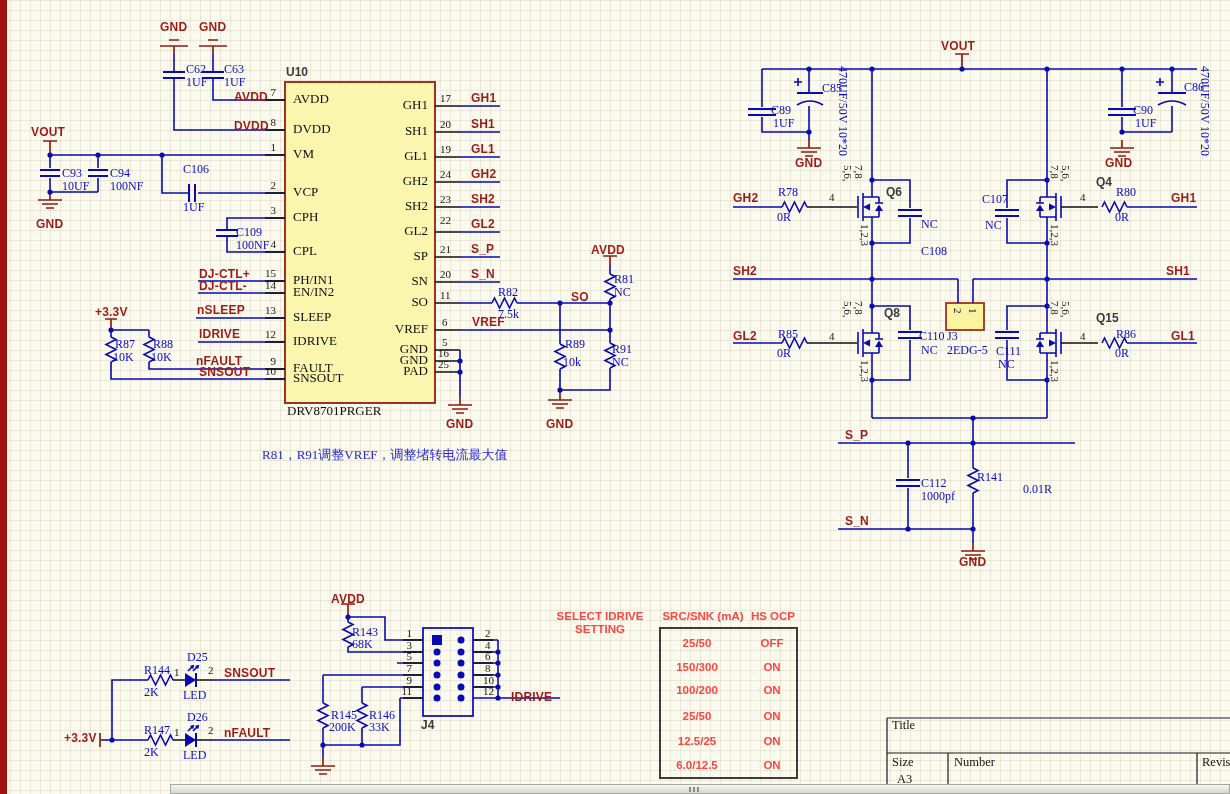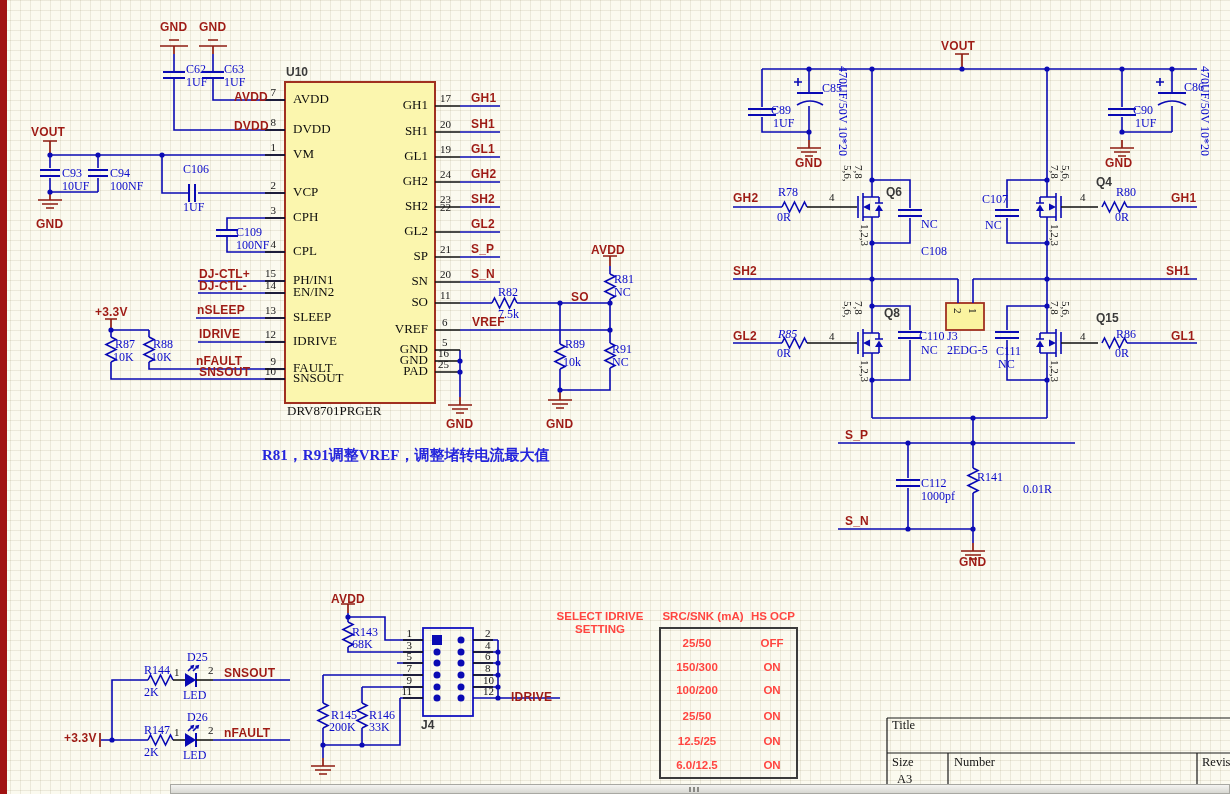--- a/index.html
+++ b/index.html
@@ -10,21 +10,21 @@
   #wires{position:absolute;left:0;top:0}
   #labels{position:absolute;left:0;top:0;width:1230px;height:794px}
   .lbl{position:absolute;white-space:pre;line-height:1.05}
   .d{color:#0A0ACA;font-size:12px;font-family:"Liberation Serif",serif}
   .n{color:#9E1B15;font-size:12px;font-weight:700;font-family:"Liberation Sans",sans-serif;letter-spacing:.2px}
   .m{color:#151515;font-size:11px;font-family:"Liberation Serif",serif}
   .p{color:#0d0d0d;font-size:13px;font-family:"Liberation Serif",serif}
   .r{color:#3A3A3A;font-size:12px;font-weight:700;font-family:"Liberation Sans",sans-serif}
   .t{color:#FF4540;font-size:11.5px;font-weight:700;font-family:"Liberation Sans",sans-serif;text-align:center}
   .tb{color:#141414;font-size:12.5px;font-family:"Liberation Serif",serif}
-  .note{color:#2525DC;font-size:15px;font-weight:700;font-family:"Liberation Serif",serif}
+  .note{color:#2525DC;font-size:13px;font-weight:400;font-family:"Liberation Serif",serif}
   .v90{transform:rotate(90deg);transform-origin:0 0}
   .rt{text-align:right}
   .w{stroke:#0A0AB4;stroke-width:1.6;fill:none}
   .w2{stroke:#0A0AB4;stroke-width:2;fill:none}
   .bk{stroke:#101010;stroke-width:1.5;fill:none}
   .rd{stroke:#8F1D12;stroke-width:1.7;fill:none}
   .fb{fill:#0A0AB4}
   #leftbar{position:absolute;left:0;top:0;width:7px;height:794px;background:#A11212}
   #scrollbar{position:absolute;left:170px;top:784px;width:1060px;height:10px;
     background:linear-gradient(#f4f4f1,#d8d8d2);border:1px solid #a8a8a2;box-sizing:border-box}
@@ -297,21 +297,21 @@
       <span class="lbl p rt" style="left: 358px; top: 295px; width: 70px;">SO</span>
       <span class="lbl p rt" style="left: 358px; top: 322px; width: 70px;">VREF</span>
       <span class="lbl p rt" style="left: 358px; top: 342px; width: 70px;">GND</span>
       <span class="lbl p rt" style="left: 358px; top: 353px; width: 70px;">GND</span>
       <span class="lbl p rt" style="left: 358px; top: 364px; width: 70px;">PAD</span>
       <span class="lbl m" style="left: 440px; top: 93px;">17</span>
       <span class="lbl m" style="left: 440px; top: 119px;">20</span>
       <span class="lbl m" style="left: 440px; top: 144px;">19</span>
       <span class="lbl m" style="left: 440px; top: 169px;">24</span>
       <span class="lbl m" style="left: 440px; top: 194px;">23</span>
-      <span class="lbl m" style="left: 440px; top: 202px;">22</span>
+      <span class="lbl m" style="left: 440px; top: 215px;">22</span>
       <span class="lbl m" style="left: 440px; top: 244px;">21</span>
       <span class="lbl m" style="left: 440px; top: 269px;">20</span>
       <span class="lbl m" style="left: 440px; top: 290px;">11</span>
       <span class="lbl m" style="left: 442px; top: 317px;">6</span>
       <span class="lbl m" style="left: 442px; top: 337px;">5</span>
       <span class="lbl m" style="left: 438px; top: 348px;">16</span>
       <span class="lbl m" style="left: 438px; top: 359px;">25</span>
       <span class="lbl n" style="left: 471px; top: 92px;">GH1</span>
       <span class="lbl n" style="left: 471px; top: 118px;">SH1</span>
       <span class="lbl n" style="left: 471px; top: 143px;">GL1</span>
@@ -362,21 +362,21 @@
       <span class="lbl m v90" style="left: 1060px; top: 165px;">7,8</span>
       <span class="lbl m v90" style="left: 1071px; top: 165px;">5,6,</span>
       <span class="lbl m v90" style="left: 1060px; top: 224px;">1,2,3</span>
       <span class="lbl m" style="left: 1080px; top: 192px;">4</span>
       <span class="lbl d" style="left: 1116px; top: 186px;">R80</span>
       <span class="lbl d" style="left: 1115px; top: 211px;">0R</span>
       <span class="lbl n" style="left: 1171px; top: 192px;">GH1</span>
       <span class="lbl n" style="left: 733px; top: 265px;">SH2</span>
       <span class="lbl n" style="left: 1166px; top: 265px;">SH1</span>
       <span class="lbl n" style="left: 733px; top: 330px;">GL2</span>
-      <span class="lbl d" style="left: 778px; top: 328px; font-style: italic;">R85</span>
+      <span class="lbl d" style="left: 778px; top: 328px;">R85</span>
       <span class="lbl d" style="left: 777px; top: 347px;">0R</span>
       <span class="lbl m" style="left: 829px; top: 331px;">4</span>
       <span class="lbl r" style="left: 884px; top: 307px;">Q8</span>
       <span class="lbl m v90" style="left: 853px; top: 301px;">5,6,</span>
       <span class="lbl m v90" style="left: 864px; top: 301px;">7,8</span>
       <span class="lbl m v90" style="left: 870px; top: 360px;">1,2,3</span>
       <span class="lbl d" style="left: 919px; top: 330px;">C110</span>
       <span class="lbl d" style="left: 947px; top: 330px;">J3</span>
       <span class="lbl d" style="left: 921px; top: 344px;">NC</span>
       <span class="lbl d" style="left: 947px; top: 344px;">2EDG-5</span>

